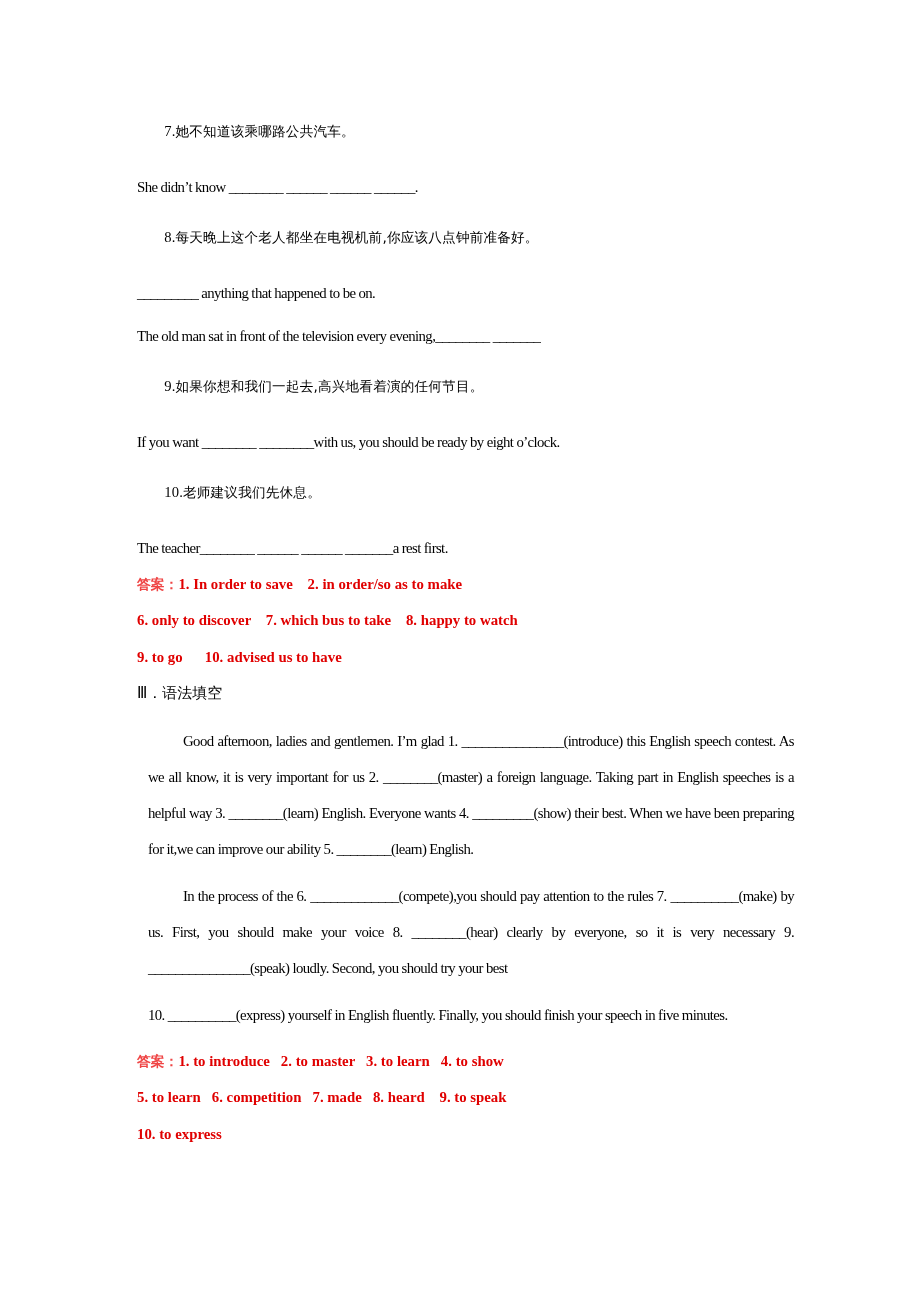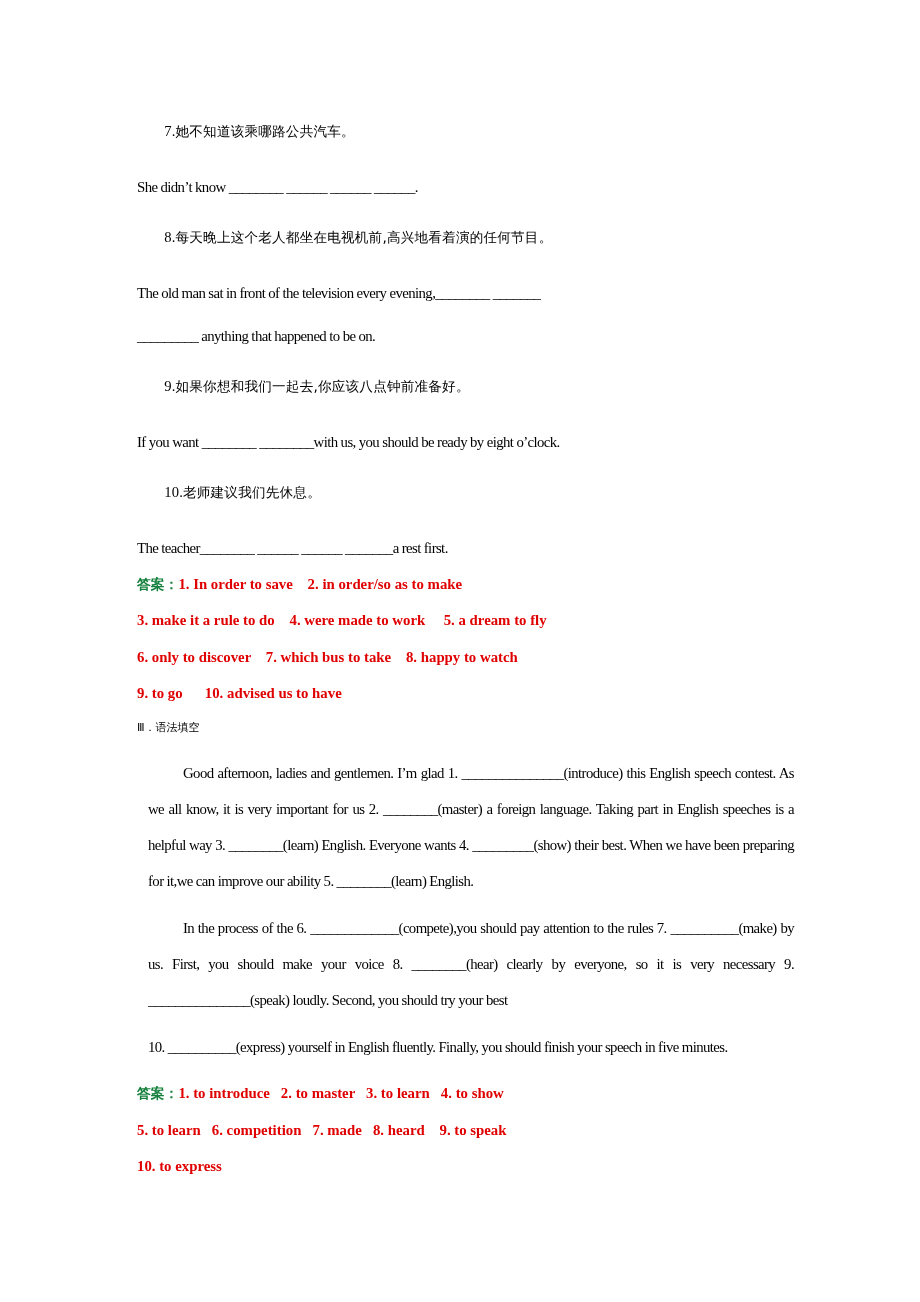--- a/index.html
+++ b/index.html
@@ -61,27 +61,27 @@
     font-weight: bold;
     color: #E00000;
     margin: 0 0 21.5px 0;
     line-height: 1.0;
     white-space: pre;
   }
   .ans-label {
     font-family: "DejaVu Sans", "Liberation Sans", sans-serif;
     font-size: 13.8px;
     font-weight: bold;
-    color: #15803d;
+    color: #ef4444;
   }
 
   
   .sec-head {
     font-family: "DejaVu Sans", "Liberation Sans", sans-serif;
-    font-size: 11px;
+    font-size: 15px;
     margin: 0 0 22px 0;
     line-height: 1.0;
   }
 
   
   .para {
     font-family: "Liberation Serif", serif;
     font-size: 14.8px;
     text-align: justify;
     text-justify: inter-word;
@@ -98,37 +98,36 @@
 
 <div class="page">
   <div class="content">
 
     <p class="line cn">
       <span class="num">7.</span><span>她不知道该乘哪路公共汽车。</span>
     </p>
     <p class="line en blank">She didn’t know ________ ______ ______ ______.</p>
 
     <p class="line cn">
-      <span class="num">8.</span><span>每天晚上这个老人都坐在电视机前,高兴地看着演的任何节目。</span>
+      <span class="num">8.</span><span>每天晚上这个老人都坐在电视机前,你应该八点钟前准备好。</span>
     </p>
+    <p class="line en blank">_________ anything that happened to be on.</p>
     <p class="line en blank">The old man sat in front of the television every evening,________ _______</p>
-    <p class="line en blank">_________ anything that happened to be on.</p>
 
     <p class="line cn">
-      <span class="num">9.</span><span>如果你想和我们一起去,你应该八点钟前准备好。</span>
+      <span class="num">9.</span><span>如果你想和我们一起去,高兴地看着演的任何节目。</span>
     </p>
     <p class="line en blank">If you want ________ ________with us, you should be ready by eight o’clock.</p>
 
     <p class="line cn">
       <span class="num">10.</span><span>老师建议我们先休息。</span>
     </p>
     <p class="line en blank">The teacher________ ______ ______ _______a rest first.</p>
 
     <p class="ans-line"><span class="ans-label">答案：</span><span>1. In order to save    2. in order/so as to make</span></p>
-    <p class="ans-line">3. make it a rule to do    4. were made to work     5. a dream to fly</p>
     <p class="ans-line">6. only to discover    7. which bus to take    8. happy to watch</p>
     <p class="ans-line">9. to go      10. advised us to have</p>
 
     <p class="sec-head">Ⅲ．语法填空</p>
 
     <p class="para indent blank">Good afternoon, ladies and gentlemen. I’m glad 1. _______________(introduce) this English speech contest. As we all know, it is very important for us 2. ________(master) a foreign language. Taking part in English speeches is a helpful way 3. ________(learn) English. Everyone wants 4. _________(show) their best. When we have been preparing for it,we can improve our ability 5. ________(learn) English.</p>
     <p class="para indent blank">In the process of the 6. _____________(compete),you should pay attention to the rules 7. __________(make) by us. First, you should make your voice 8. ________(hear) clearly by everyone, so it is very necessary 9. _______________(speak) loudly. Second, you should try your best</p>
     <p class="para blank">10. __________(express) yourself in English fluently. Finally, you should finish your speech in five minutes.</p>
 
     <div class="gap-sm"></div>

